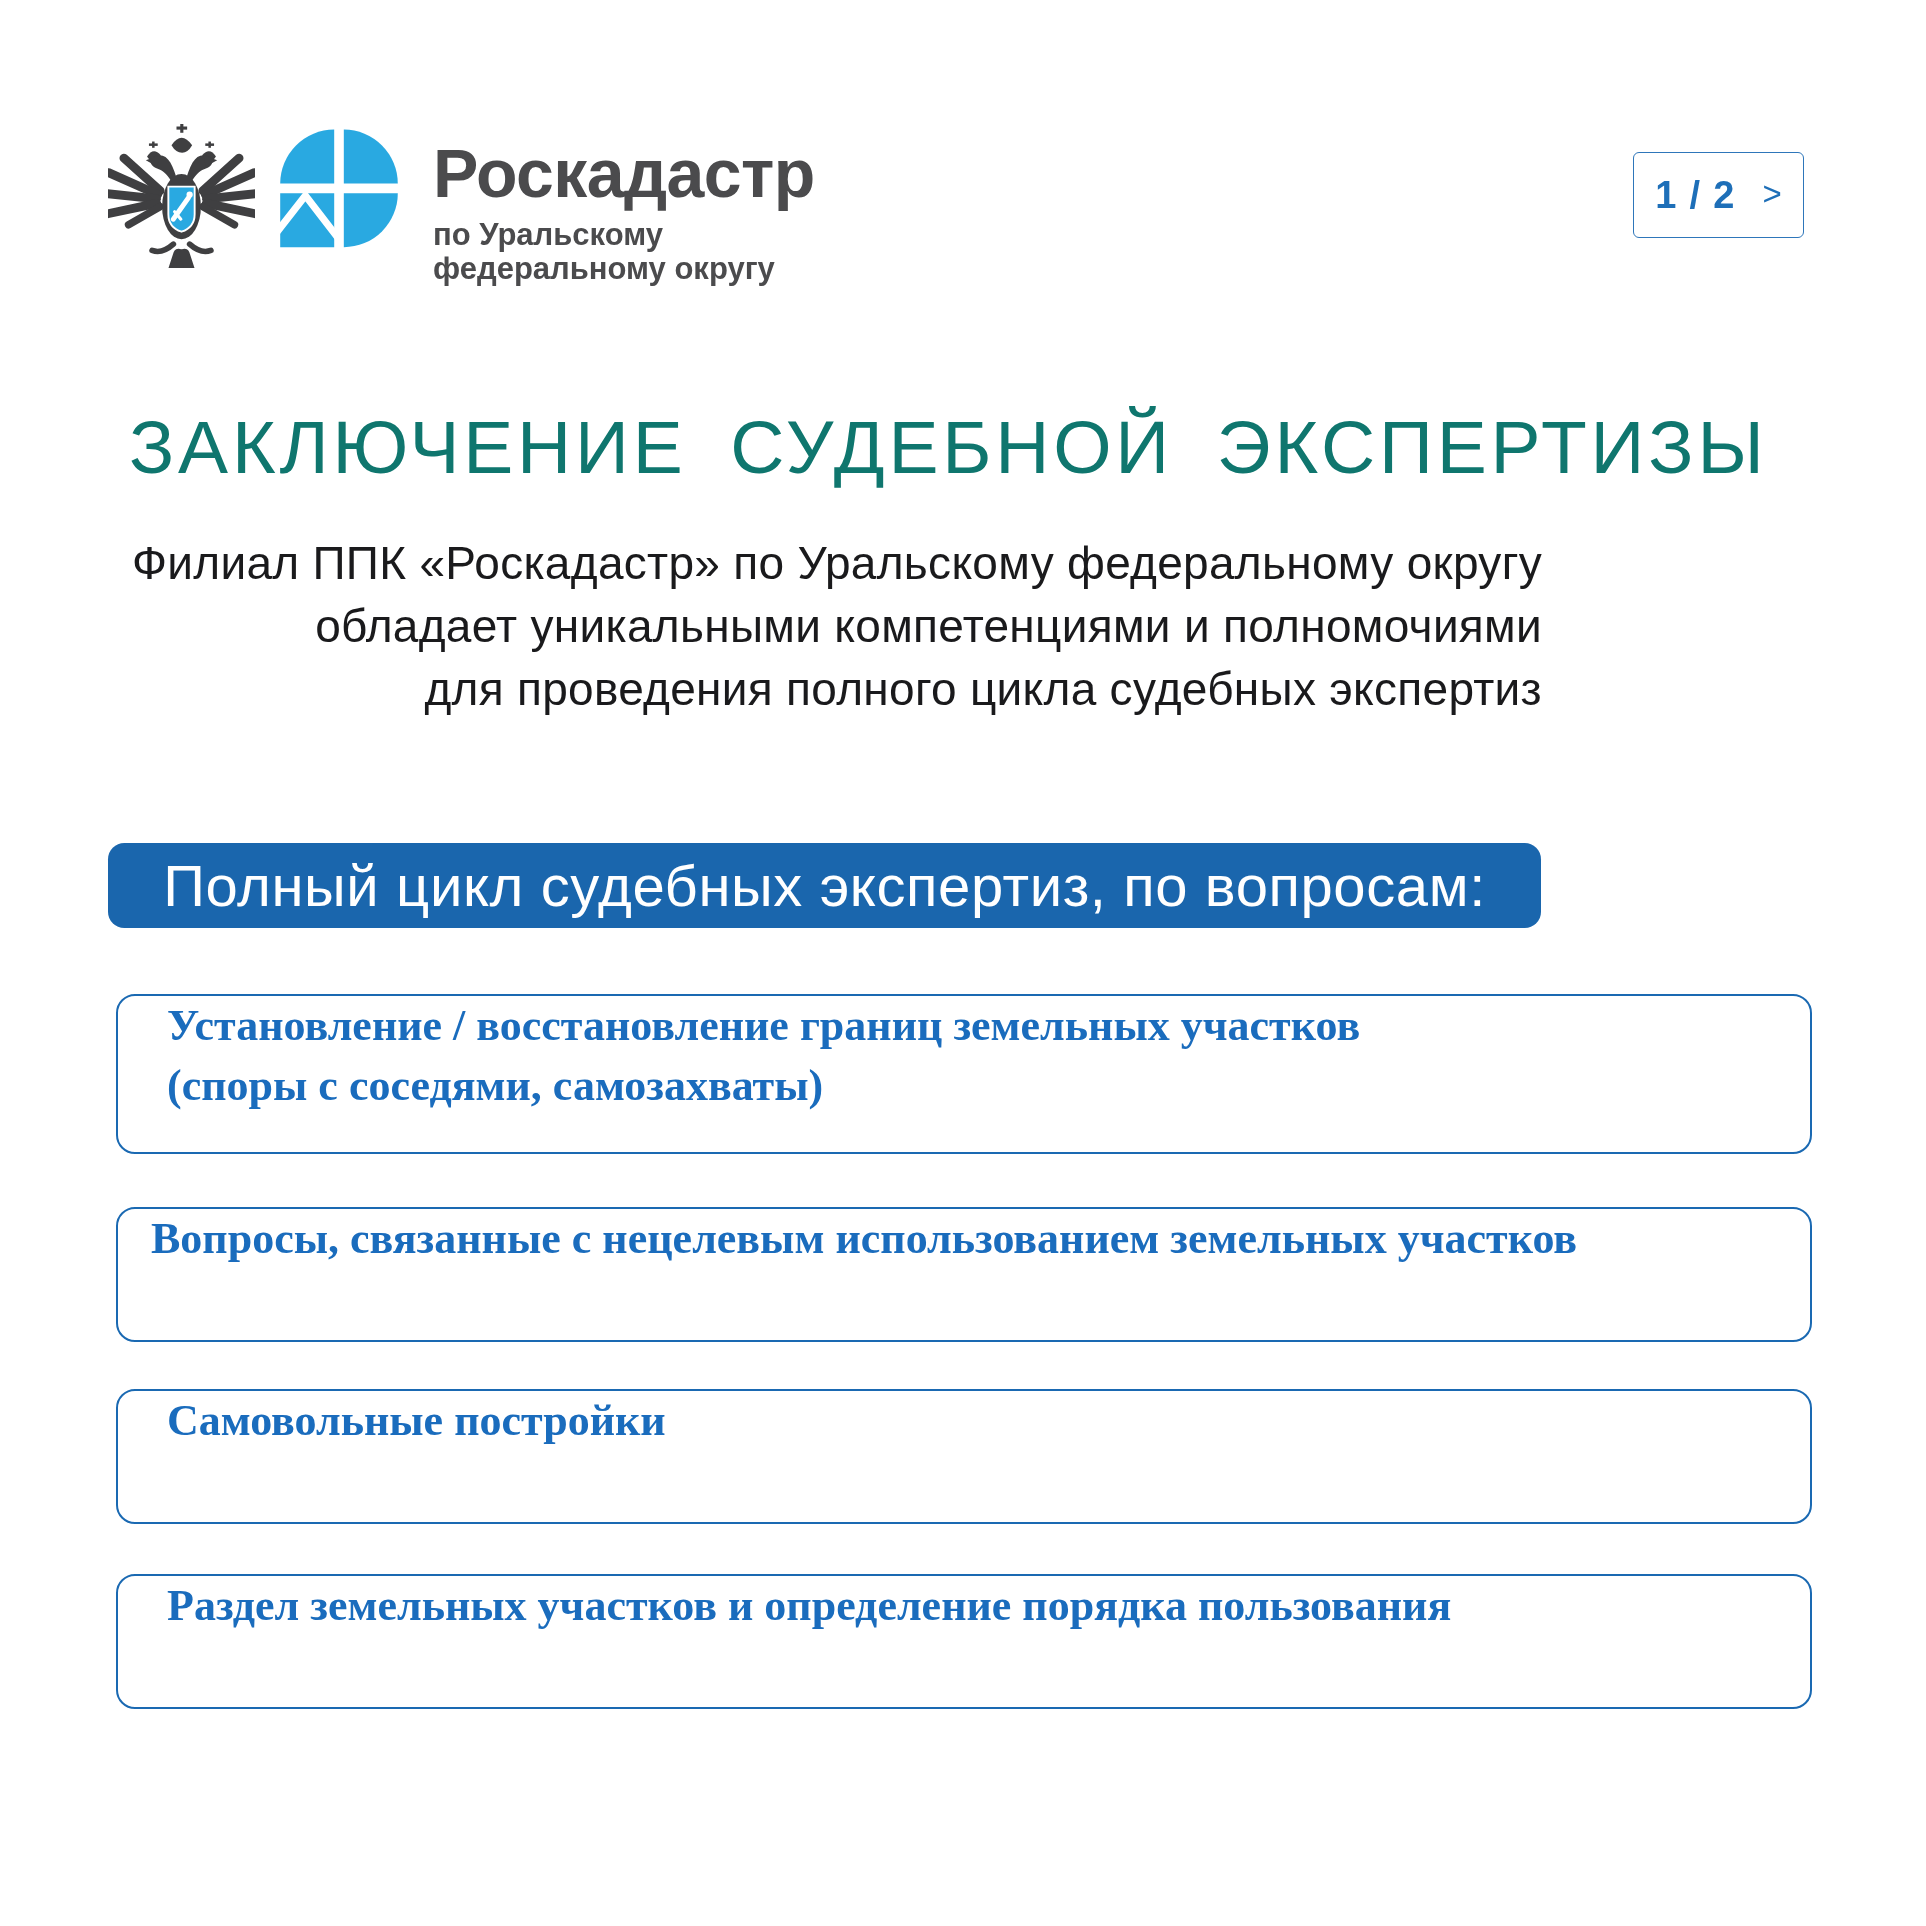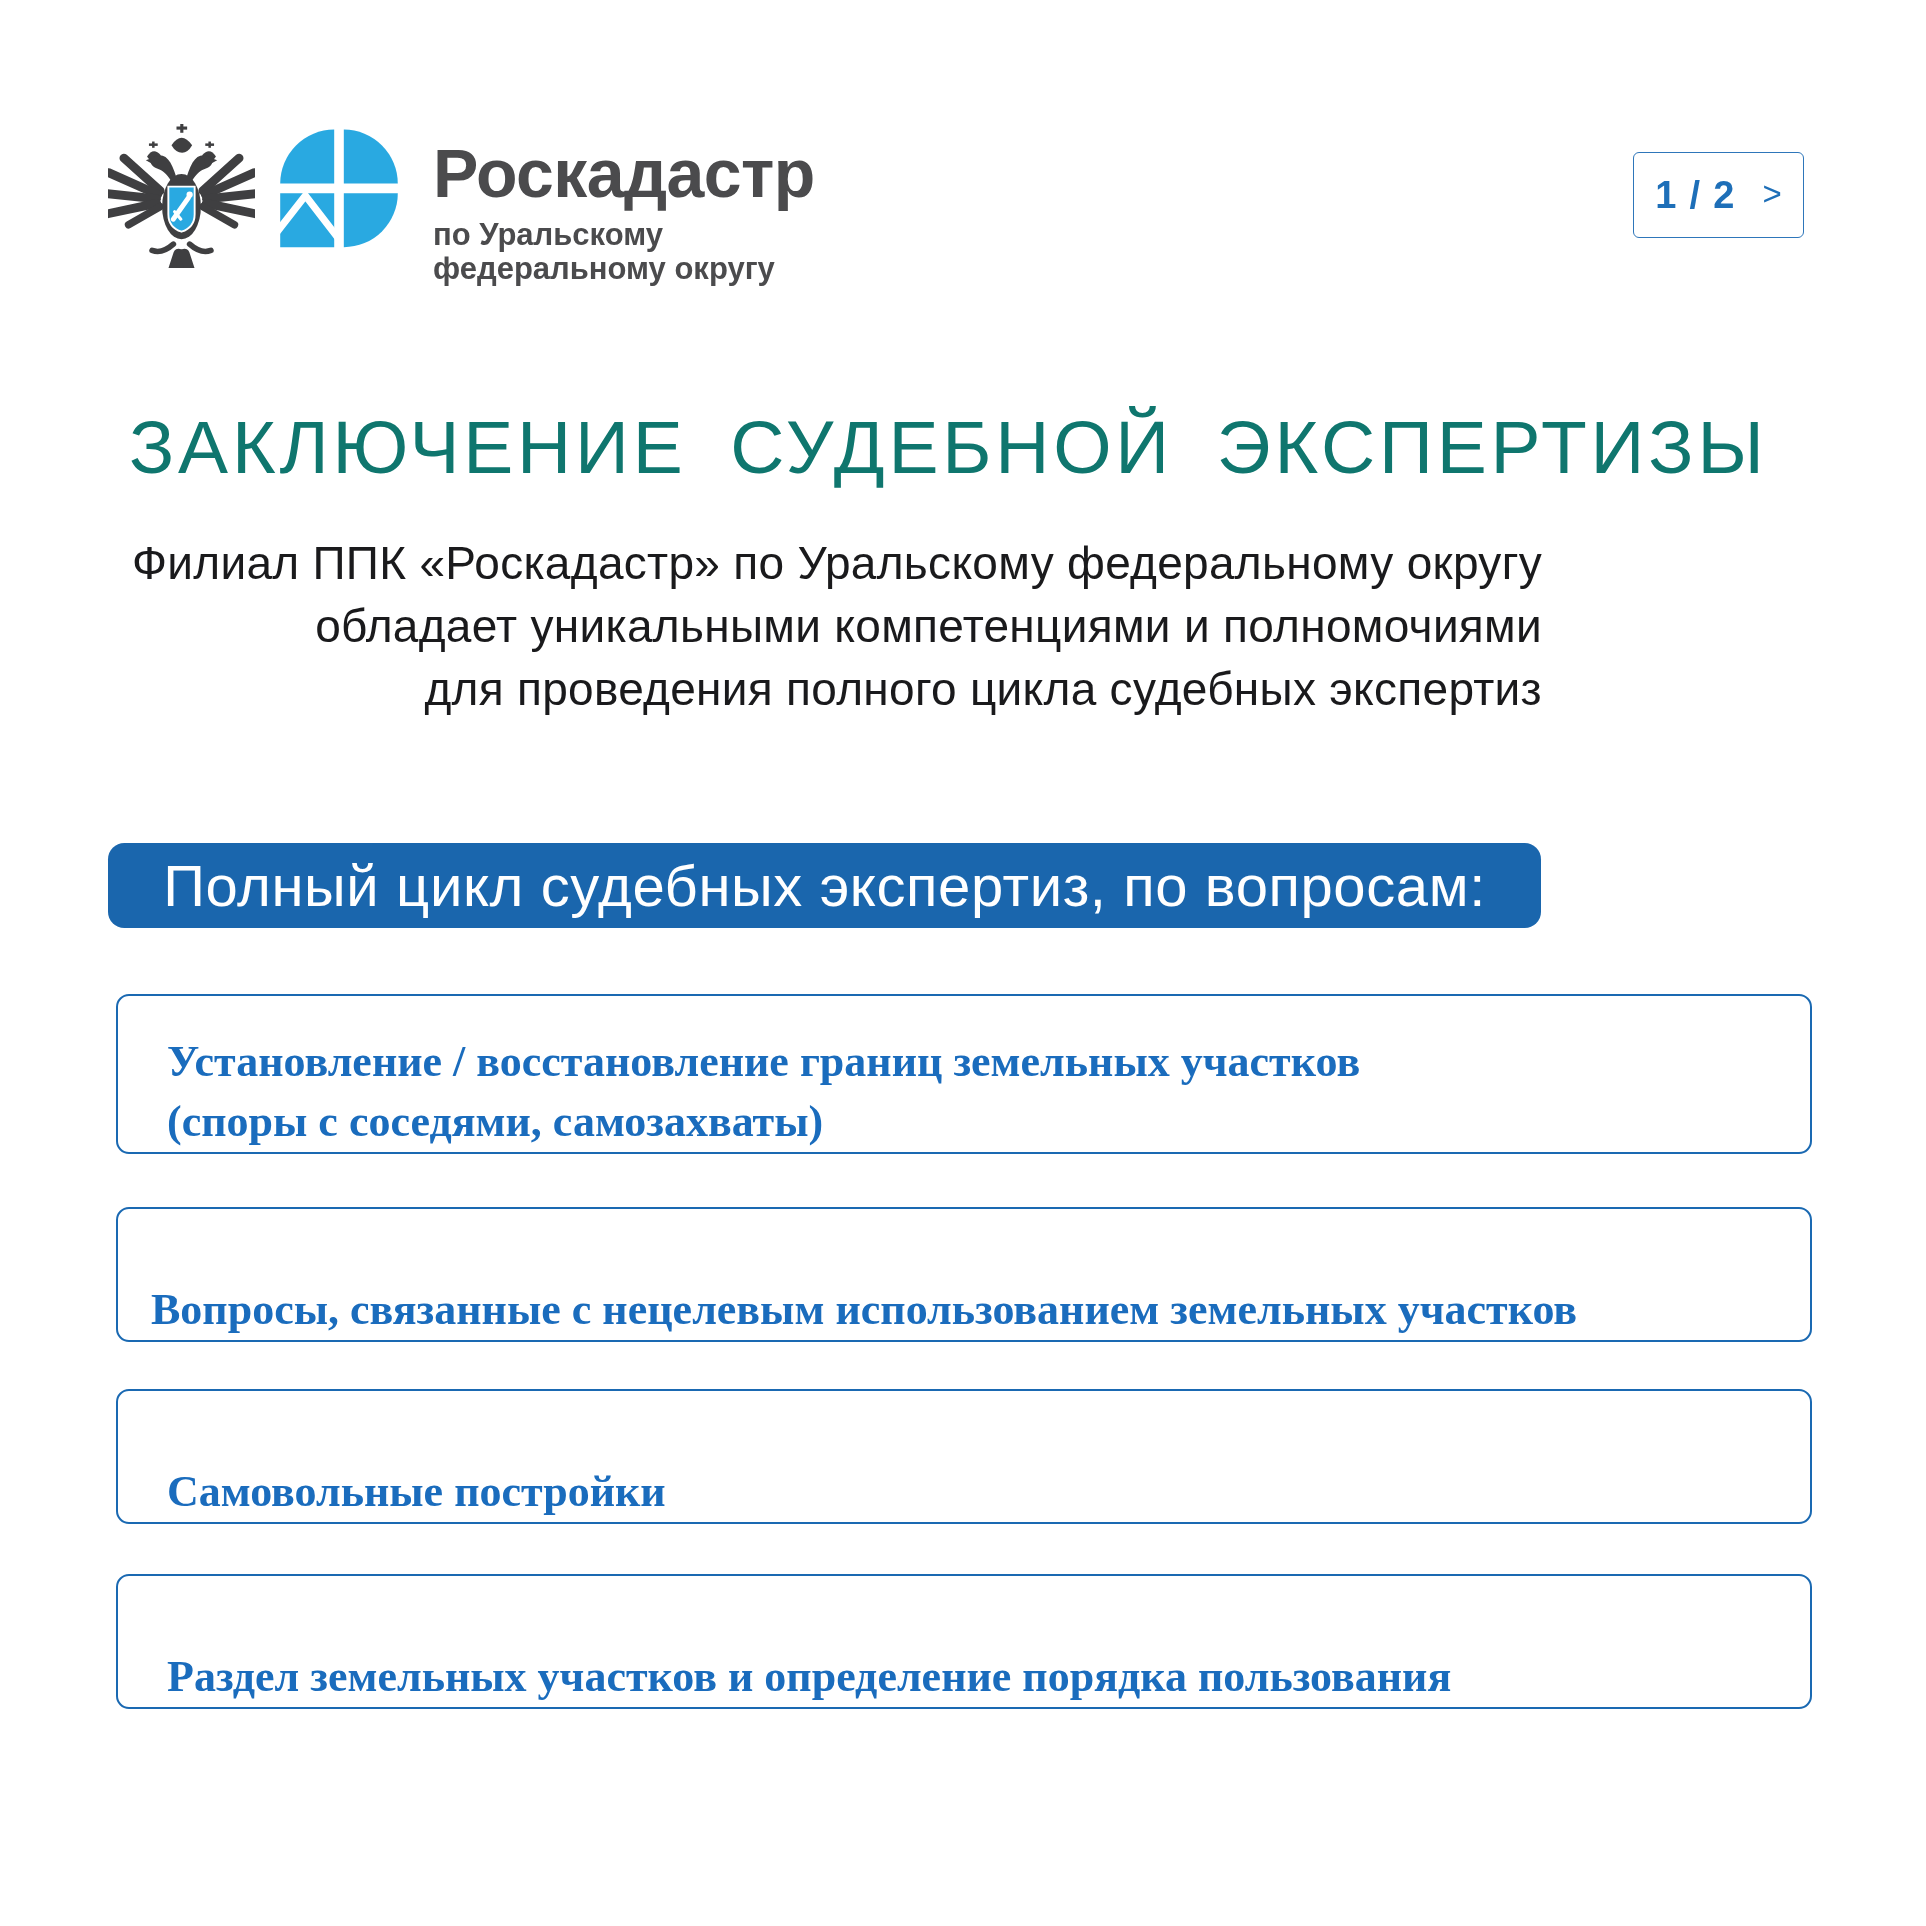--- a/index.html
+++ b/index.html
@@ -102,24 +102,24 @@
     white-space: nowrap;
   }
 
   
   .card {
     position: absolute;
     left: 116px;
     width: 1696px;
     box-sizing: border-box;
     border: 2.5px solid #1a69b2;
-    border-radius: 13px;
+    border-radius: 19px;
     background: #ffffff;
     display: flex;
-    align-items: flex-end;
+    align-items: flex-start;
     padding: 0 38px 0 49px;
   }
   .card-text {
     font-family: "Liberation Serif", serif;
     font-weight: bold;
     font-size: 44px;
     color: #1a6cbd;
     line-height: 60px;
   }
   .card-1 { top: 994px; height: 160px; }

